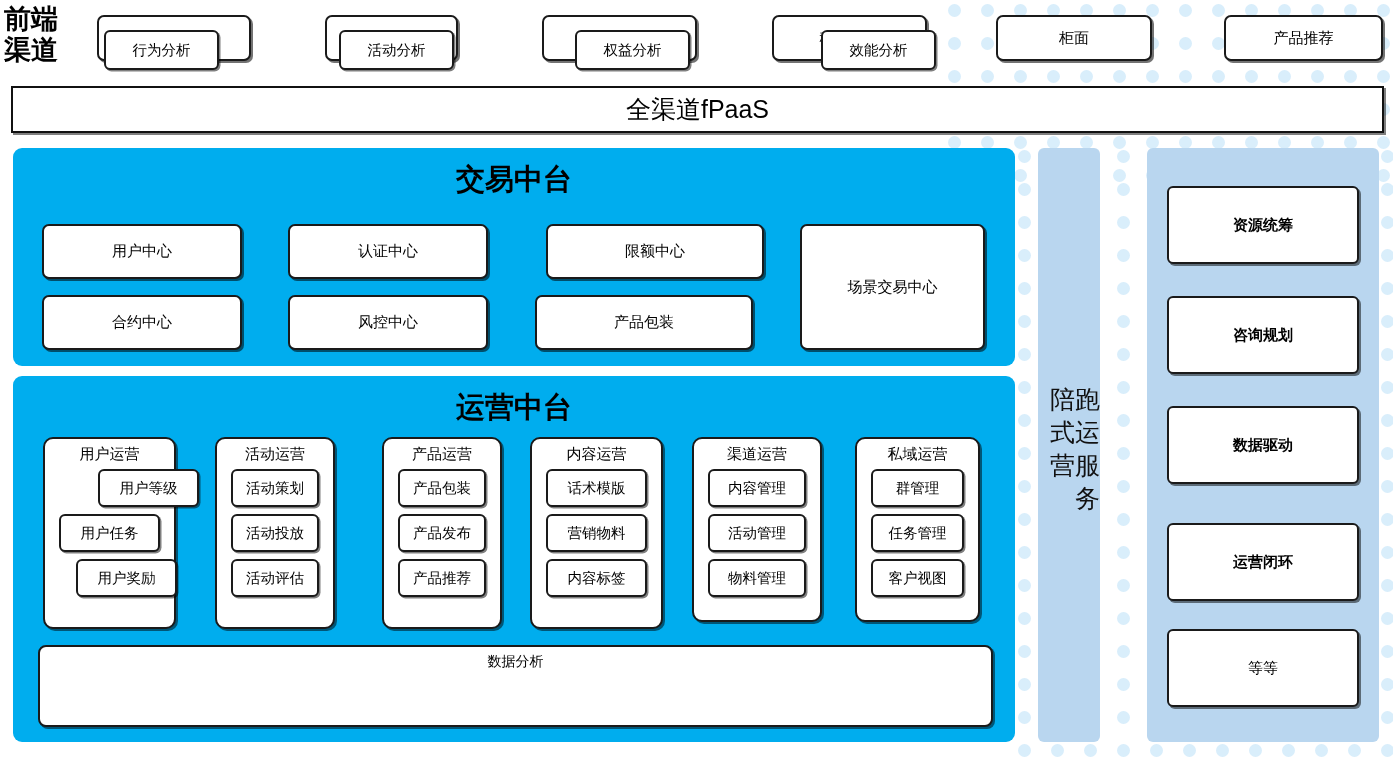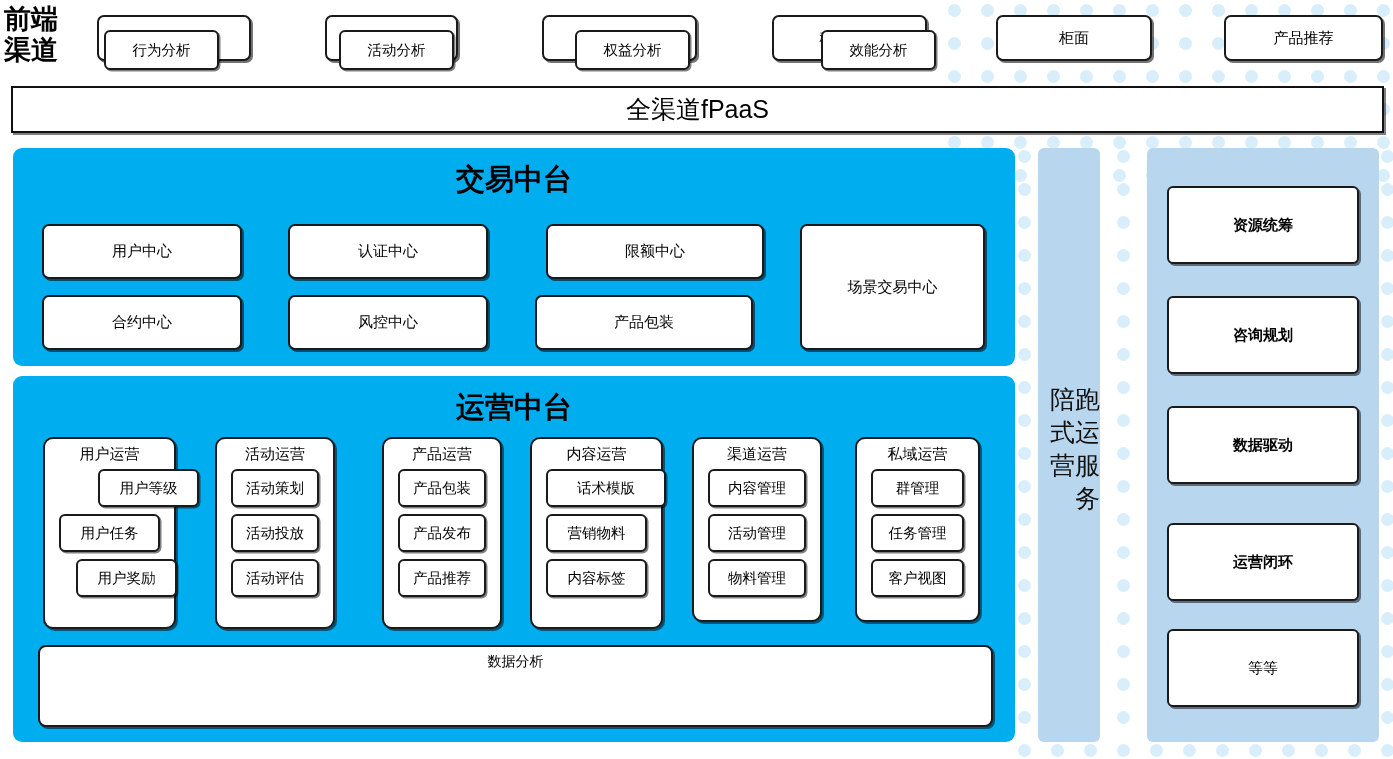--- a/index.html
+++ b/index.html
@@ -473,21 +473,21 @@
       <div class="opitem" style="left:231px;top:559px;width:88px;height:38px;">活动评估</div>
       <div class="opcol" style="left:382px;top:437px;width:120px;height:192px;">
         <div class="opcol-title">产品运营</div>
       </div>
       <div class="opitem" style="left:398px;top:469px;width:88px;height:38px;">产品包装</div>
       <div class="opitem" style="left:398px;top:514px;width:88px;height:38px;">产品发布</div>
       <div class="opitem" style="left:398px;top:559px;width:88px;height:38px;">产品推荐</div>
       <div class="opcol" style="left:530px;top:437px;width:133px;height:192px;">
         <div class="opcol-title">内容运营</div>
       </div>
-      <div class="opitem" style="left:546px;top:469px;width:120px;height:38px;">话术模版</div>
+      <div class="opitem" style="left:546px;top:469px;width:101px;height:38px;">话术模版</div>
       <div class="opitem" style="left:546px;top:514px;width:101px;height:38px;">营销物料</div>
       <div class="opitem" style="left:546px;top:559px;width:101px;height:38px;">内容标签</div>
       <div class="opcol" style="left:692px;top:437px;width:130px;height:185px;">
         <div class="opcol-title">渠道运营</div>
       </div>
       <div class="opitem" style="left:708px;top:469px;width:98px;height:38px;">内容管理</div>
       <div class="opitem" style="left:708px;top:514px;width:98px;height:38px;">活动管理</div>
       <div class="opitem" style="left:708px;top:559px;width:98px;height:38px;">物料管理</div>
       <div class="opcol" style="left:855px;top:437px;width:125px;height:185px;">
         <div class="opcol-title">私域运营</div>

